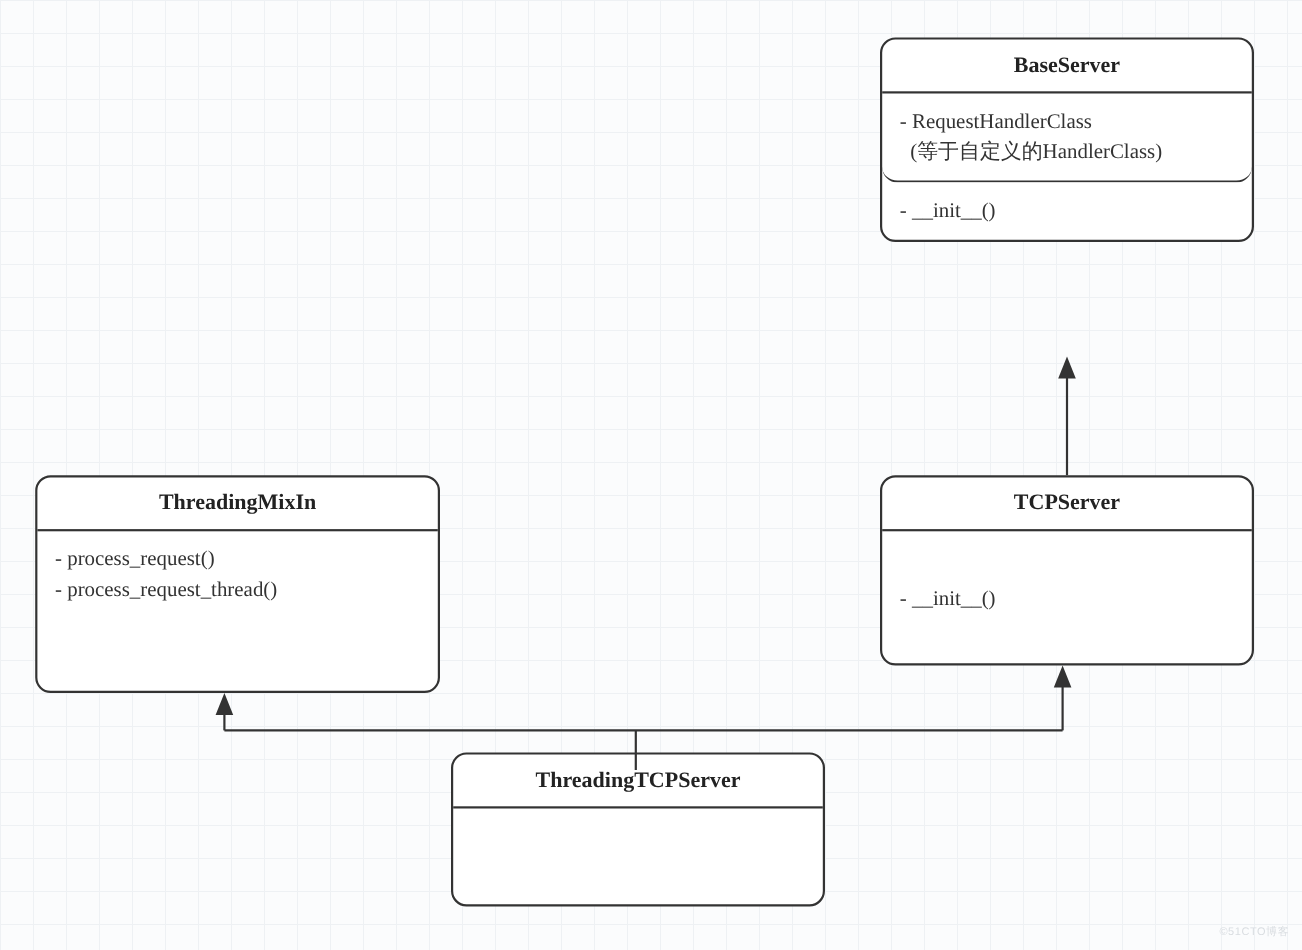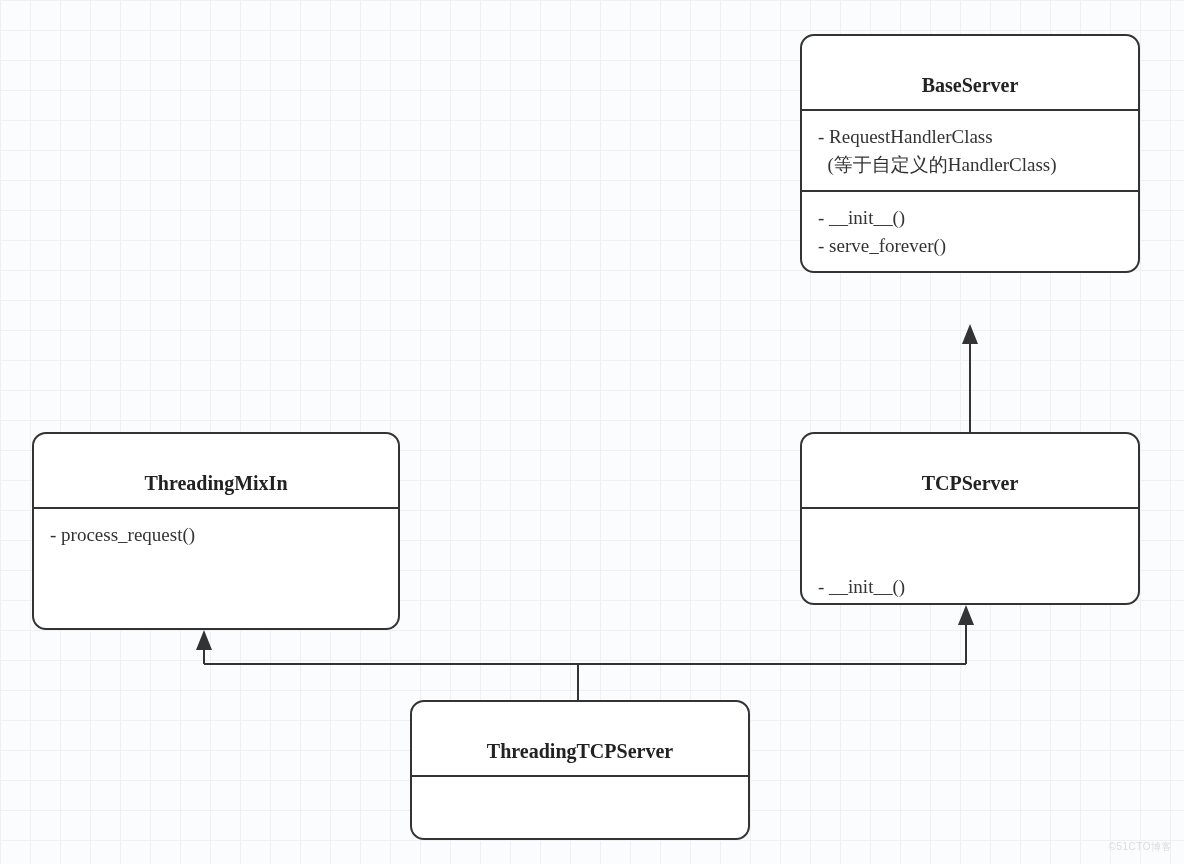--- a/index.html
+++ b/index.html
@@ -31,30 +31,30 @@
     display: flex;
     flex-direction: column;
   }
   .uml-title {
     text-align: center;
     font-weight: bold;
     font-size: 20px;
     padding: 12px 8px;
     border-bottom: 2px solid #333;
     color: #222;
-    margin-top: 26px;
   }
   .uml-section {
     padding: 12px 16px;
     font-size: 19px;
     line-height: 1.45;
     color: #333;
   }
   .uml-section.with-border {
     border-bottom: 2px solid #333;
+    border-radius: 14px;
   }
   .uml-section .row { white-space: pre; }
 
   svg.overlay {
     position: absolute;
     inset: 0;
     width: 1184px;
     height: 864px;
     pointer-events: none;
   }
@@ -76,39 +76,39 @@
 <div class="canvas">
 
   <div class="uml-box" style="left:800px; top:34px; width:340px;">
     <div class="uml-title">BaseServer</div>
     <div class="uml-section with-border">
       <div class="row">- RequestHandlerClass</div>
       <div class="row">  (等于自定义的HandlerClass)</div>
     </div>
     <div class="uml-section">
       <div class="row">- __init__()</div>
-      <div class="row">- serve_forever()</div>
     </div>
   </div>
 
   <div class="uml-box" style="left:32px; top:432px; width:368px; height:198px;">
     <div class="uml-title">ThreadingMixIn</div>
     <div class="uml-section" style="">
       <div class="row">- process_request()</div>
+      <div class="row">- process_request_thread()</div>
     </div>
   </div>
 
-  <div class="uml-box" style="left:800px; top:432px; width:340px; height:173px;gap:16px;">
+  <div class="uml-box" style="left:800px; top:432px; width:340px; height:173px;">
     <div class="uml-title">TCPServer</div>
     <div class="uml-section" style="padding-top:48px;">
       <div class="row">- __init__()</div>
     </div>
   </div>
 
-  <div class="uml-box" style="left:410px; top:700px; width:340px; height:140px;">
+  <div class="uml-box" style="left:410px; top:684px; width:340px; height:140px;">
     <div class="uml-title">ThreadingTCPServer</div>
     <div class="uml-section" style="flex:1;"></div>
   </div>
 
   <svg class="overlay">
 
     <g>
       <line x1="970" y1="432" x2="970" y2="340" stroke="#333" stroke-width="2"></line>
       <polygon points="970,324 962,344 978,344" fill="#333"></polygon>
     </g>

